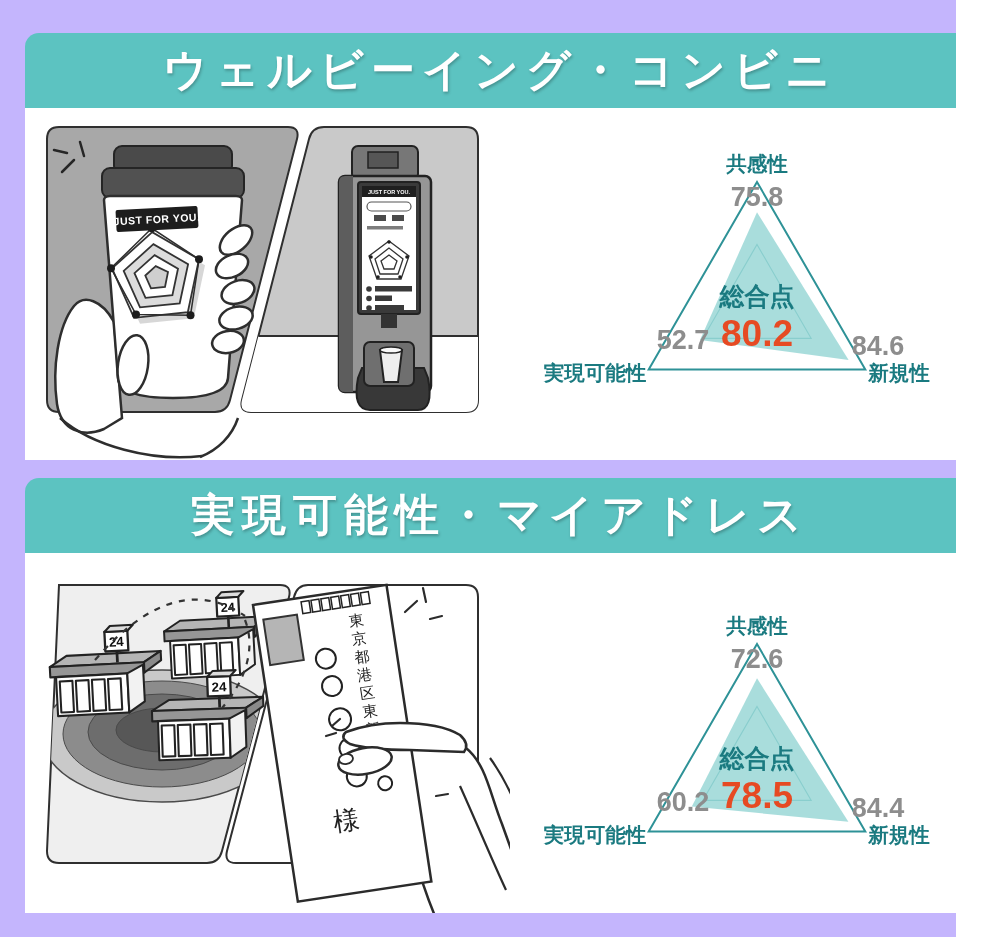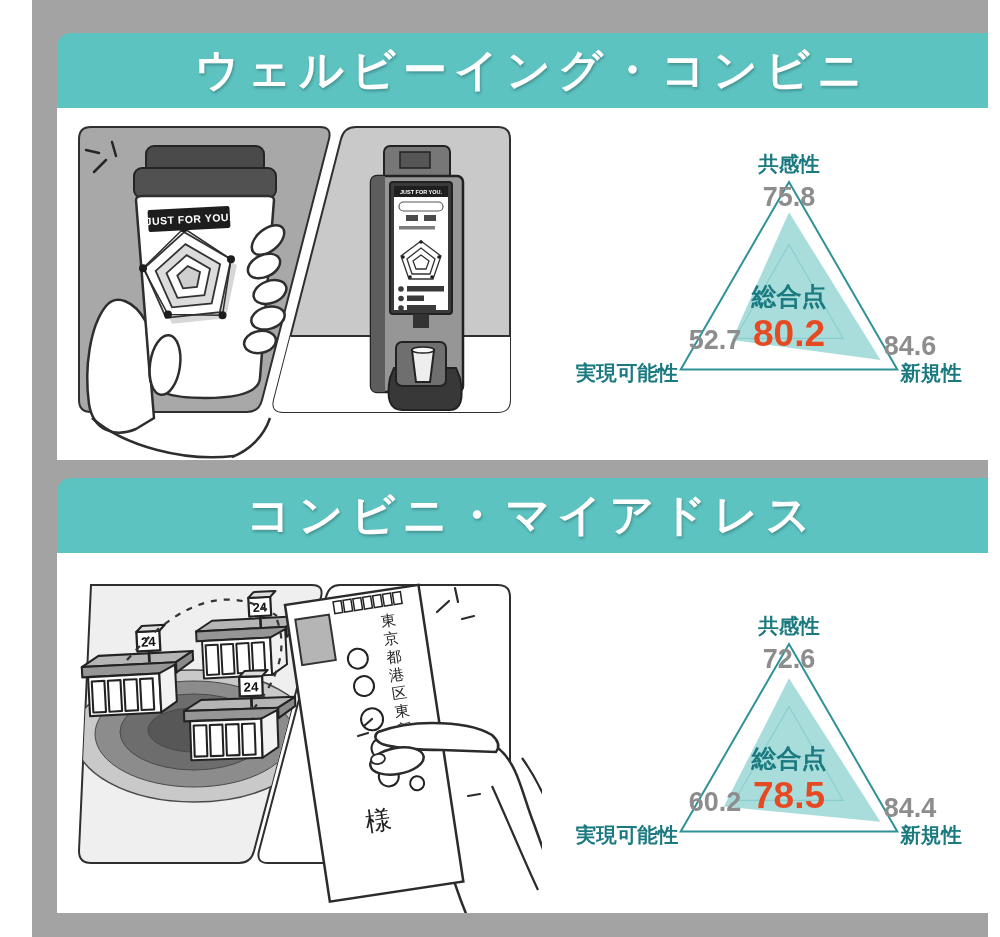--- a/index.html
+++ b/index.html
@@ -1,20 +1,19 @@
 <!DOCTYPE html>
 <html><head>
 <meta charset="utf-8">
 <style>
   html,body{margin:0;padding:0;}
   #page{
     position:relative; width:956px; height:937px;
-    background:#a3a3a3; overflow:hidden;
+    background:#c4b5fd; overflow:hidden;
     font-family:"Liberation Sans","DejaVu Sans",sans-serif;
-    margin-left:32px;
   }
   .panel{position:absolute; left:25px; width:950px;}
   .panel-header{
     height:75px; border-radius:14px 14px 0 0; background:#5cc3c1;
     display:flex; align-items:center; justify-content:center;
   }
   .panel-title{
     margin:0; color:#ffffff; font-size:44px; font-weight:700;
     letter-spacing:7px; text-shadow:1px 2px 3px rgba(0,0,0,.25);
     white-space:nowrap;
@@ -161,21 +160,21 @@
           <text x="148" y="209" text-anchor="middle" font-size="27" font-weight="700" fill="#8d8d8d">52.7</text>
           <text x="60" y="240" text-anchor="middle" font-size="20.5" font-weight="700" fill="#1a7a80">実現可能性</text>
           <text x="222" y="165" text-anchor="middle" font-size="25" font-weight="700" fill="#1a7a80">総合点</text>
           <text x="222" y="206" text-anchor="middle" font-size="37" font-weight="700" fill="#e64a23">80.2</text>
         </svg>
     </div>
   </section>
 
   <section class="panel panel-2" style="top:478px;">
     <header class="panel-header">
-      <h1 class="panel-title">コンビニ・マイアドレス</h1>
+      <h1 class="panel-title">実現可能性・マイアドレス</h1>
     </header>
     <div class="panel-body">
 
       <svg class="illo" style="left:15px; top:25px;" width="470" height="345" viewBox="0 0 470 345">
         <defs>
           <clipPath id="clipC">
             <path d="M 19,7 L 240,7 Q 252,7 249,19 L 182,273 Q 179,285 167,285 L 19,285 Q 7,285 7,273 Z"></path>
           </clipPath>
         </defs>
 

